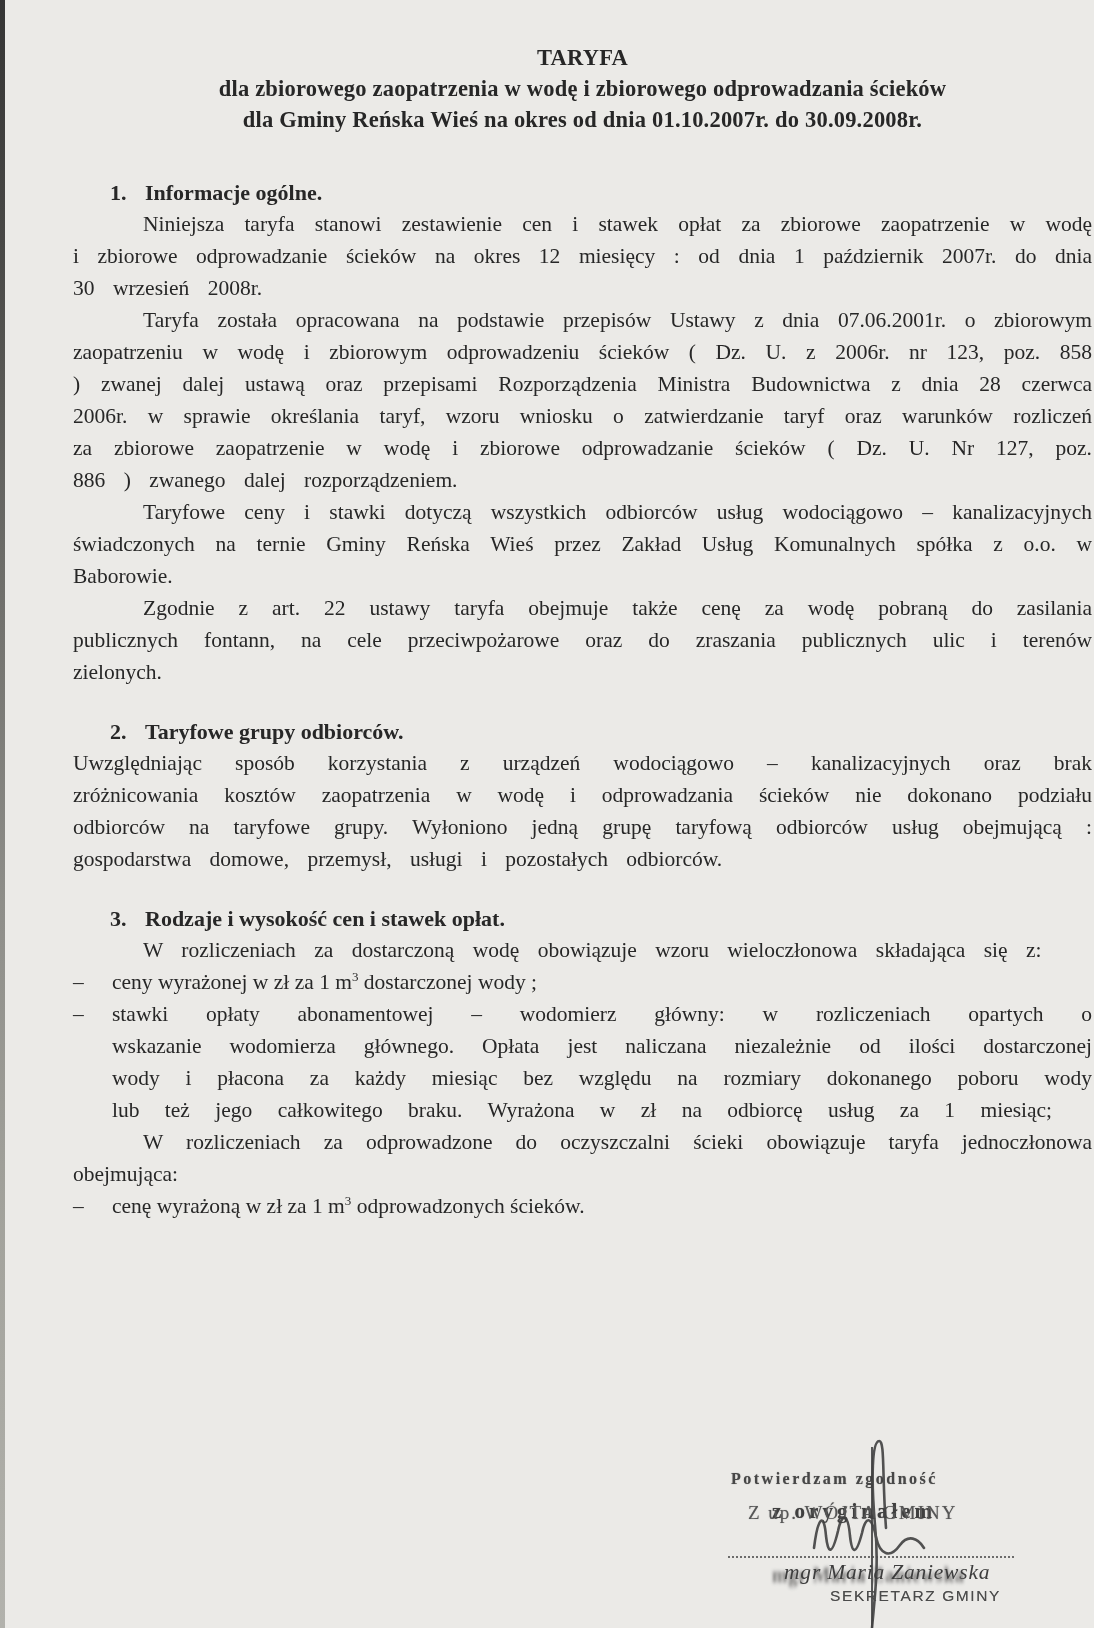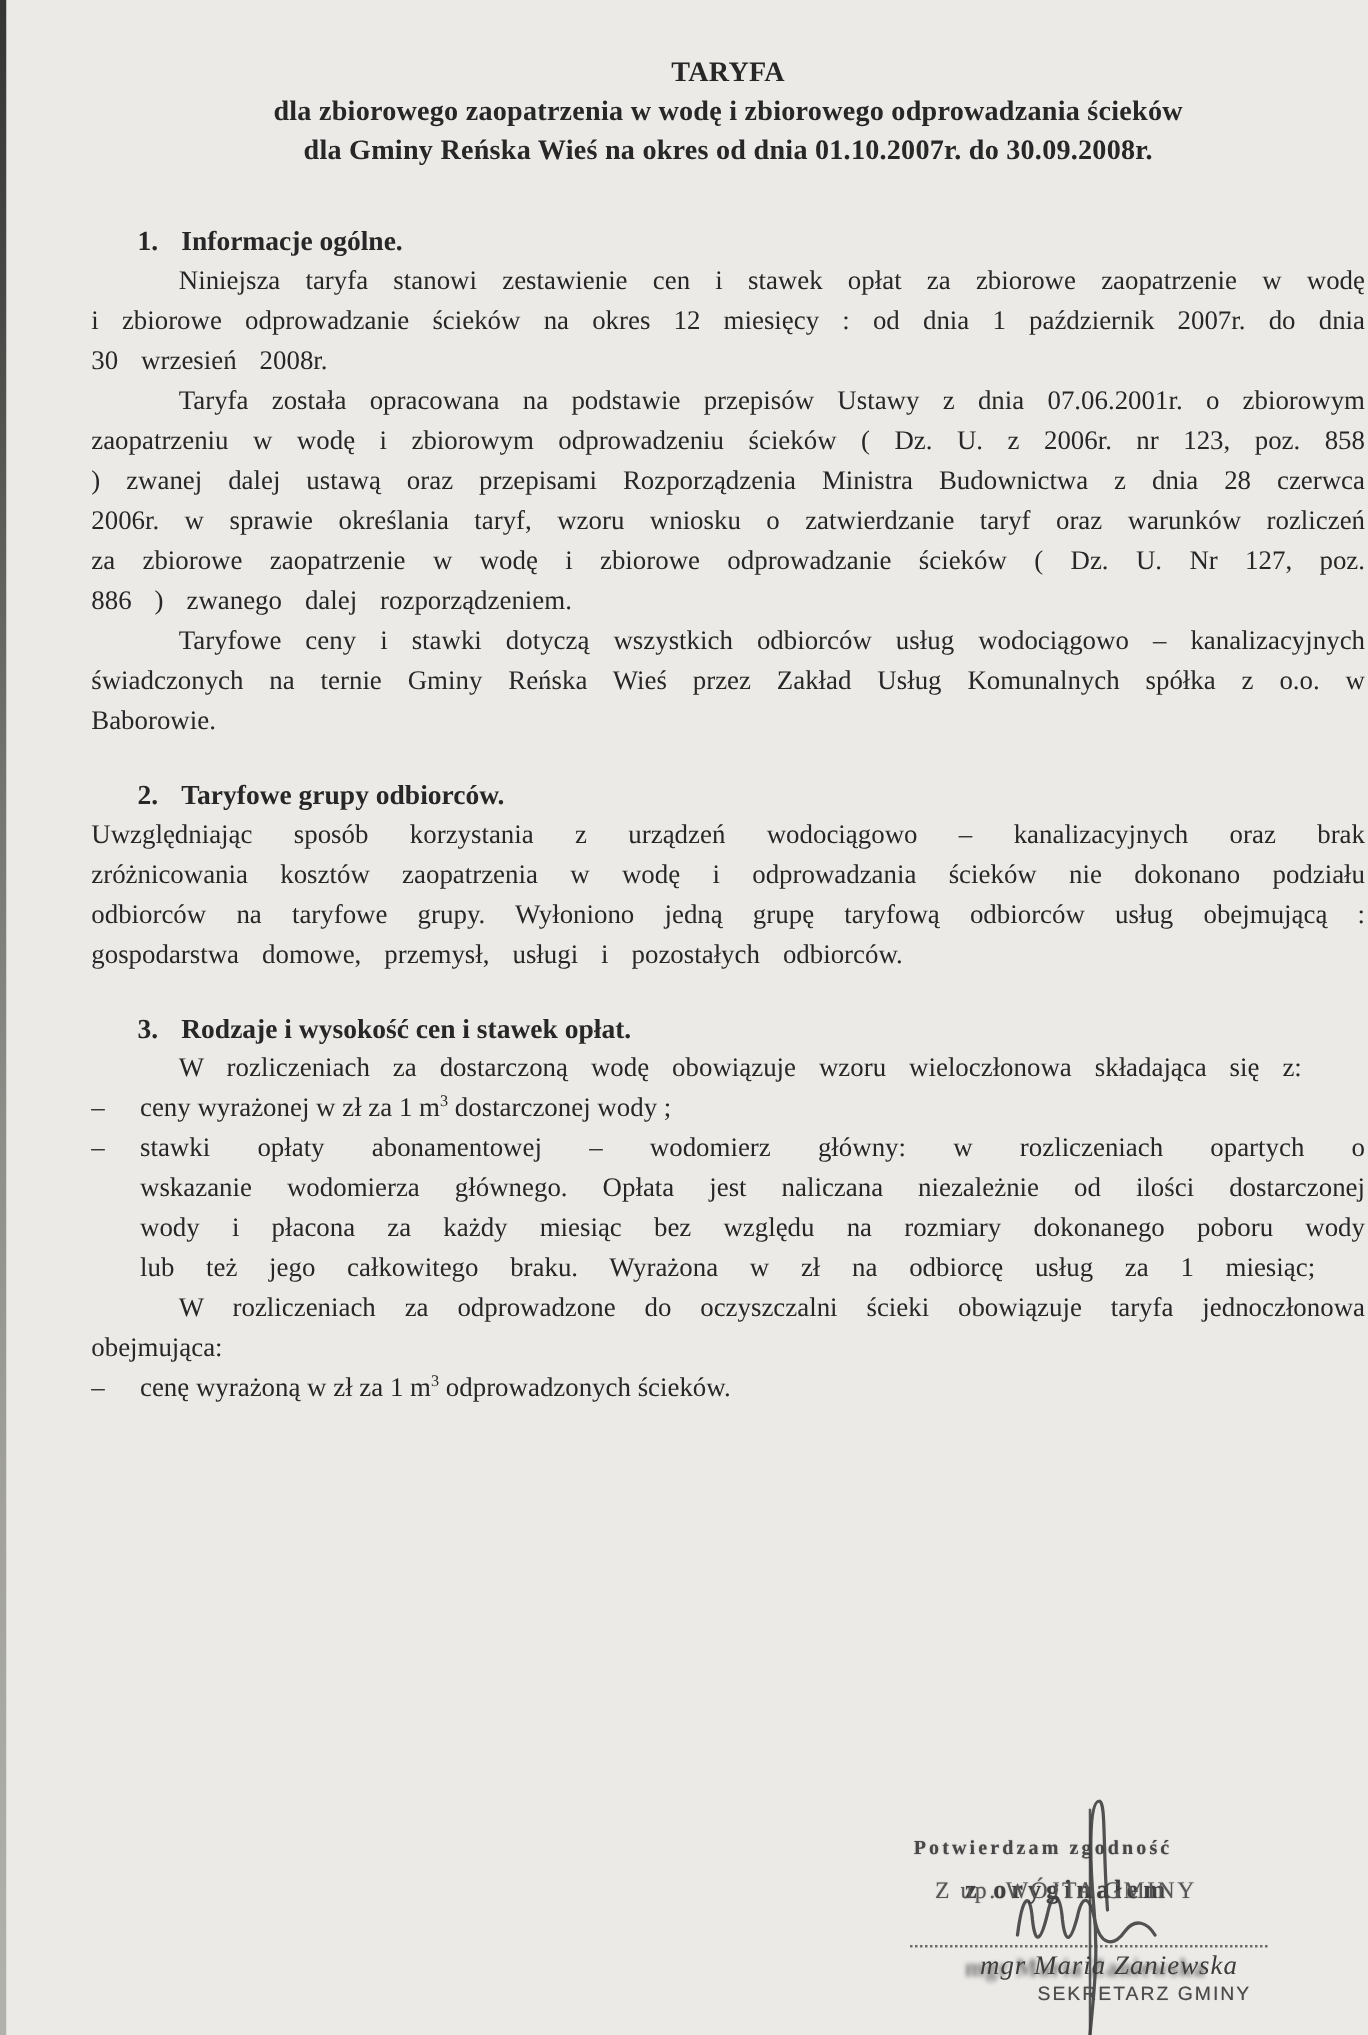--- a/index.html
+++ b/index.html
@@ -96,20 +96,21 @@
     </div>
 
     <div class="heading h1">
       <span class="hnum">1.</span>
       <span class="htext">Informacje ogólne.</span>
     </div>
 
     <p class="para indent mt30">Niniejsza taryfa stanowi zestawienie cen i stawek opłat za zbiorowe zaopatrzenie w wodę i zbiorowe odprowadzanie ścieków na okres 12 miesięcy : od dnia 1 październik 2007r. do dnia 30 wrzesień 2008r.</p>
     <p class="para indent">Taryfa została opracowana na podstawie przepisów Ustawy z dnia 07.06.2001r. o zbiorowym zaopatrzeniu w wodę i zbiorowym odprowadzeniu ścieków ( Dz. U. z 2006r. nr 123, poz. 858 ) zwanej dalej ustawą oraz przepisami Rozporządzenia Ministra Budownictwa z dnia 28 czerwca 2006r. w sprawie określania taryf, wzoru wniosku o zatwierdzanie taryf oraz warunków rozliczeń za zbiorowe zaopatrzenie w wodę i zbiorowe odprowadzanie ścieków ( Dz. U. Nr 127, poz. 886 ) zwanego dalej rozporządzeniem.</p>
     <p class="para indent">Taryfowe ceny i stawki dotyczą wszystkich odbiorców usług wodociągowo – kanalizacyjnych świadczonych na ternie Gminy Reńska Wieś przez Zakład Usług Komunalnych spółka z o.o. w Baborowie.</p>
+    <p class="para indent">Zgodnie z art. 22 ustawy taryfa obejmuje także cenę za wodę pobraną do zasilania publicznych fontann, na cele przeciwpożarowe oraz do zraszania publicznych ulic i terenów zielonych.</p>
 
     <div class="heading h2">
       <span class="hnum">2.</span>
       <span class="htext">Taryfowe grupy odbiorców.</span>
     </div>
 
     <p class="para mt28">Uwzględniając sposób korzystania z urządzeń wodociągowo – kanalizacyjnych oraz brak zróżnicowania kosztów zaopatrzenia w wodę i odprowadzania ścieków nie dokonano podziału odbiorców na taryfowe grupy. Wyłoniono jedną grupę taryfową odbiorców usług obejmującą : gospodarstwa domowe, przemysł, usługi i pozostałych odbiorców.</p>
 
     <div class="heading h3">
       <span class="hnum">3.</span>

